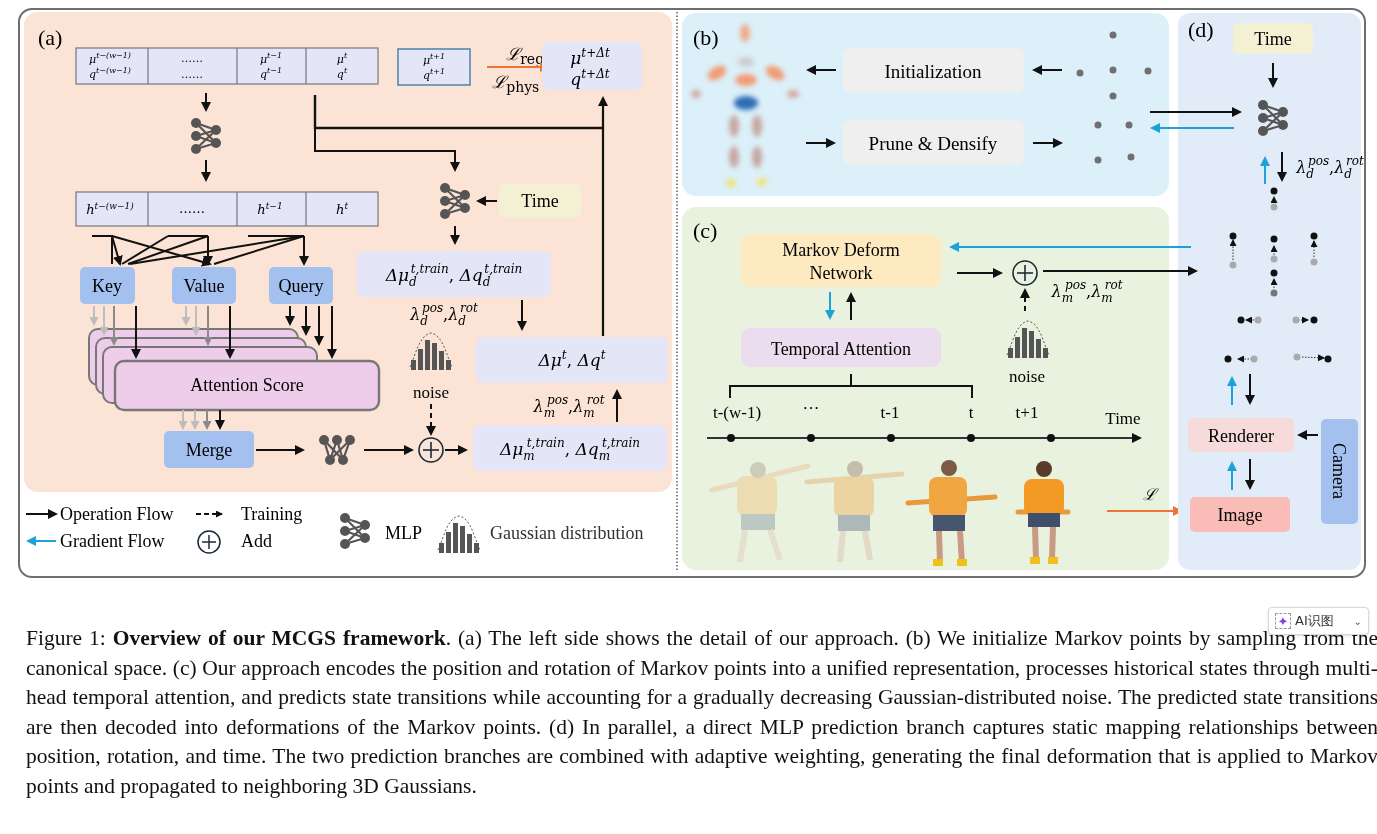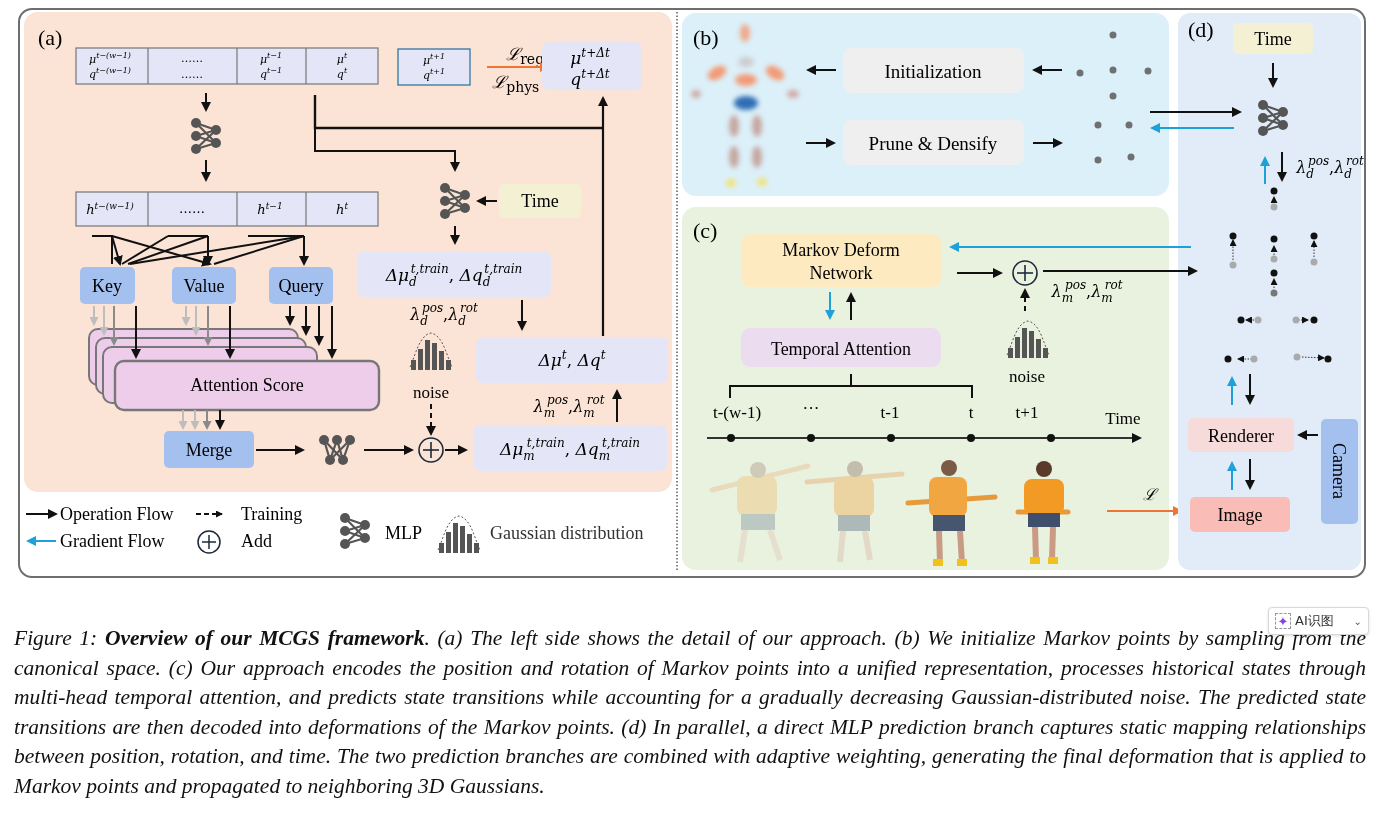--- a/index.html
+++ b/index.html
@@ -1,21 +1,21 @@
 <!DOCTYPE html>
 <html><head>
 <meta charset="utf-8">
 <style>
   html, body { margin:0; padding:0; background:#ffffff; }
   body { width:1377px; height:834px; position:relative; overflow:hidden; font-family:"Liberation Serif", "DejaVu Serif", serif; color:#111; }
   .figure { position:absolute; left:18px; top:8px; width:1348px; height:570px; border:2.5px solid #6e6e6e; border-radius:14px; background:#fff; box-sizing:border-box; }
   svg.diagram { position:absolute; left:0; top:0; width:1377px; height:600px; }
   .lbl { font-family:"Liberation Serif", "DejaVu Serif", serif; }
   .math { font-family:"DejaVu Serif", "Liberation Serif", serif; font-style:italic; }
-  .caption { position:absolute; left:14px; top:624px; width:1352px; font-size:21.5px; line-height:29.6px; text-align:justify; font-family:"Liberation Serif", "DejaVu Serif", serif; color:#111;font-style:italic; }
+  .caption { position:absolute; left:26px; top:624px; width:1352px; font-size:21.5px; line-height:29.6px; text-align:justify; font-family:"Liberation Serif", "DejaVu Serif", serif; color:#111; }
   .caption b { font-weight:bold; }
   .ai-btn { position:absolute; left:1268px; top:607px; width:101px; height:28px; border:1px solid #d8d8d8; border-radius:4px; background:#fff; box-shadow:0 1px 3px rgba(0,0,0,0.12); display:flex; align-items:center; gap:4px; padding:0 6px; box-sizing:border-box; font-family:"DejaVu Sans", sans-serif; font-size:13px; color:#333; }
   .ai-btn .spark { color:#8b3fe0; font-size:13px; border:1px dashed #999; width:14px; height:14px; display:flex; align-items:center; justify-content:center; line-height:1; }
   .ai-btn .chev { margin-left:auto; font-size:10px; color:#555; }
 </style>
 </head>
 <body>
 
 <div class="figure"></div>
 

